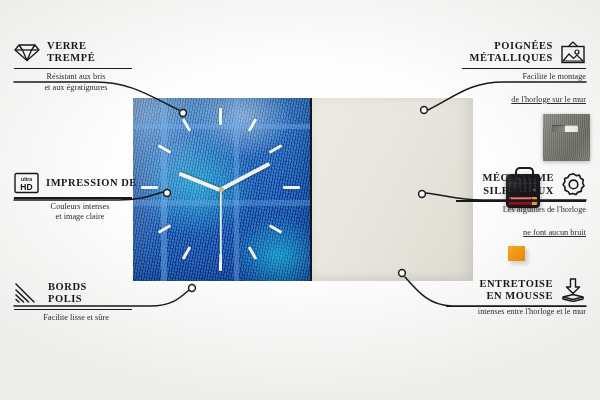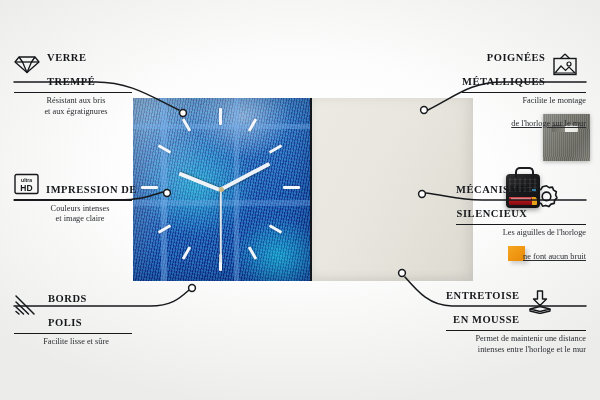--- a/index.html
+++ b/index.html
@@ -93,29 +93,29 @@
   .prod-shadow{
     position:absolute;left:130px;top:276px;width:348px;height:12px;
     background:radial-gradient(ellipse 50% 50% at 50% 0%, rgba(0,0,0,.20) 0%, rgba(0,0,0,0) 72%);
   }
 
   
   .callout{position:absolute;}
   .co-head{display:flex;align-items:center;gap:7px;}
   .co-title{
     font-weight:bold;letter-spacing:.55px;color:#15171a;
-    font-size:10.5px;line-height:12.4px;text-transform:uppercase;white-space:nowrap;margin-top:12px;
+    font-size:10.5px;line-height:12.4px;text-transform:uppercase;white-space:nowrap;
   }
   .co-rule{height:1.5px;background:#17191c;margin-top:3px;}
   .co-sub{
     font-size:8.3px;line-height:10.2px;color:#2a2c30;margin-top:3px;white-space:nowrap;
   }
   .left .co-head{justify-content:flex-start;}
   .left .co-sub{text-align:center;}
-  .right .co-head{}
+  .right .co-head{justify-content:flex-end;}
   .right .co-title{text-align:right;}
   .right .co-sub{text-align:right;}
   .ico{flex:0 0 auto;display:block;}
 
   svg.lines{position:absolute;left:0;top:0;width:600px;height:400px;pointer-events:none;}
 </style>
 </head>
 <body>
 
 <div id="stage">
@@ -281,17 +281,16 @@
         <div class="co-title">ENTRETOISE</div>
         <div class="co-title">EN MOUSSE</div>
       </div>
       <svg class="ico" width="26" height="24" viewBox="0 0 26 24">
         <path d="M10.5 1 H15.5 V9 H19.5 L13 15.5 L6.5 9 H10.5 Z" fill="none" stroke="#15171a" stroke-width="1.4" stroke-linejoin="round"></path>
         <path d="M13 16.5 L23 19 L13 21.5 L3 19 Z" fill="none" stroke="#15171a" stroke-width="1.4" stroke-linejoin="round"></path>
         <path d="M3 19 V21 L13 23.5 L23 21 V19" fill="none" stroke="#15171a" stroke-width="1.4" stroke-linejoin="round"></path>
       </svg>
     </div>
     <div class="co-rule" style="width:140px;"></div>
-    <div class="co-sub">Permet de maintenir une distance</div>
     <div class="co-sub" style="margin-top:0;">intenses entre l'horloge et le mur</div>
   </div>
 
 </div>
 
 </body></html>

